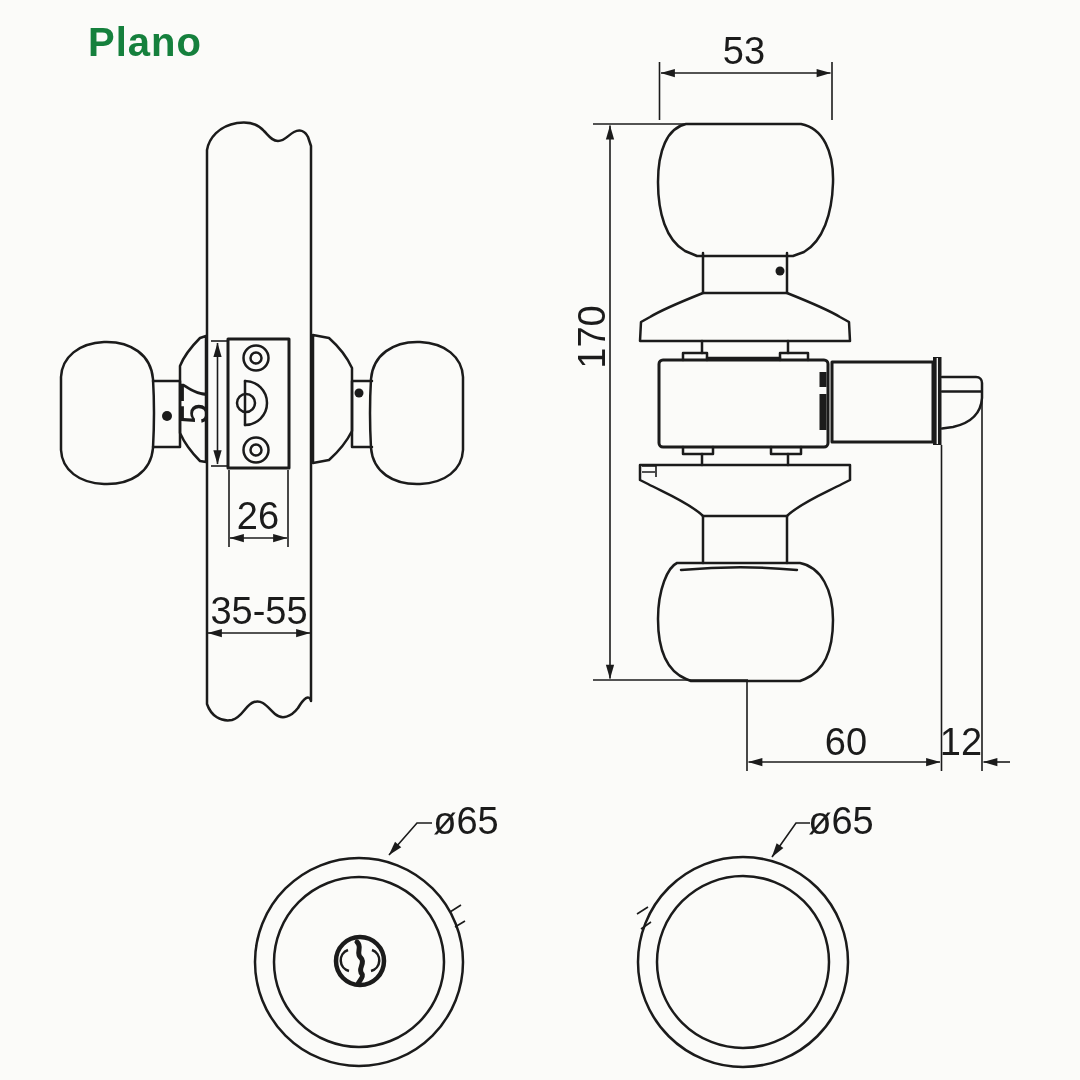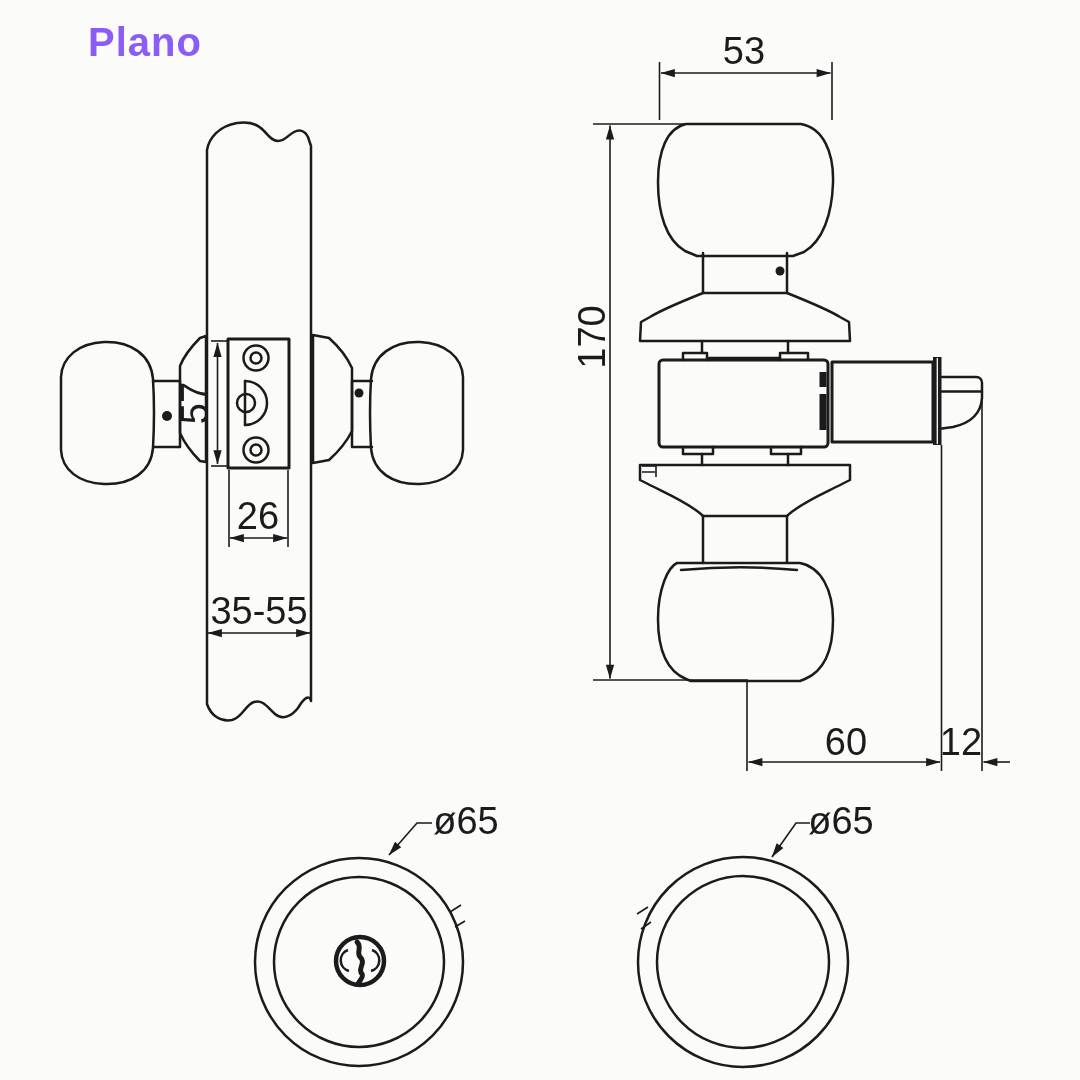--- a/index.html
+++ b/index.html
@@ -7,21 +7,21 @@
     width:1080px;height:1080px;
     background:#fbfbf9;
     font-family:"Liberation Sans", sans-serif;
     position:relative;
     overflow:hidden;
   }
   .stage{position:absolute;inset:0;}
   .brand{
     position:absolute;left:88px;top:20px;
     font-size:40px;font-weight:bold;letter-spacing:1px;
-    color:#8b5cf6;
+    color:#15803d;
   }
   svg{position:absolute;left:0;top:0;}
   .ln  {stroke:#1b1b1b;stroke-width:2.5;fill:none;stroke-linecap:round;stroke-linejoin:round;}
   .lnb {stroke:#1b1b1b;stroke-width:3;fill:none;stroke-linecap:round;stroke-linejoin:round;}
   .thin{stroke:#1b1b1b;stroke-width:1.6;fill:none;stroke-linecap:butt;}
   .dim {stroke:#1b1b1b;stroke-width:1.6;fill:none;}
   .fill{fill:#1b1b1b;stroke:none;}
   .dimtext{
     font-family:"Liberation Sans", sans-serif;
     font-size:38px;fill:#1b1b1b;

